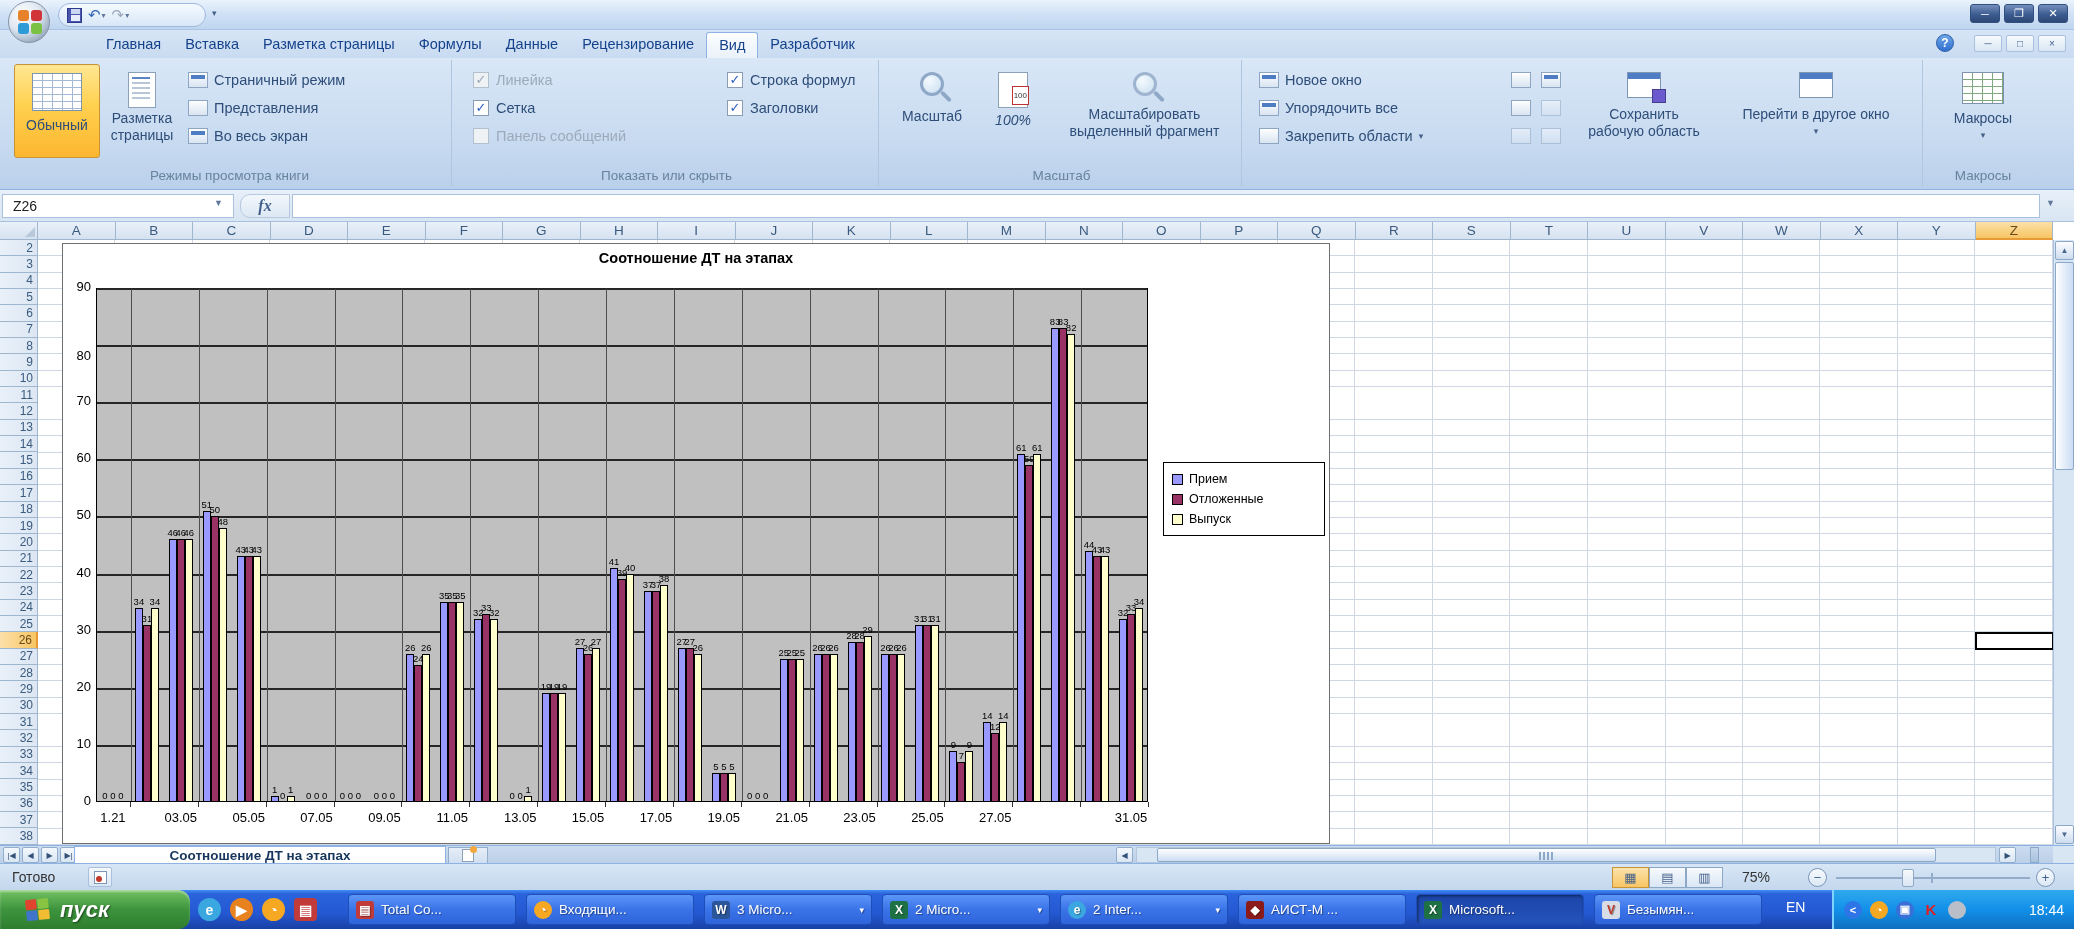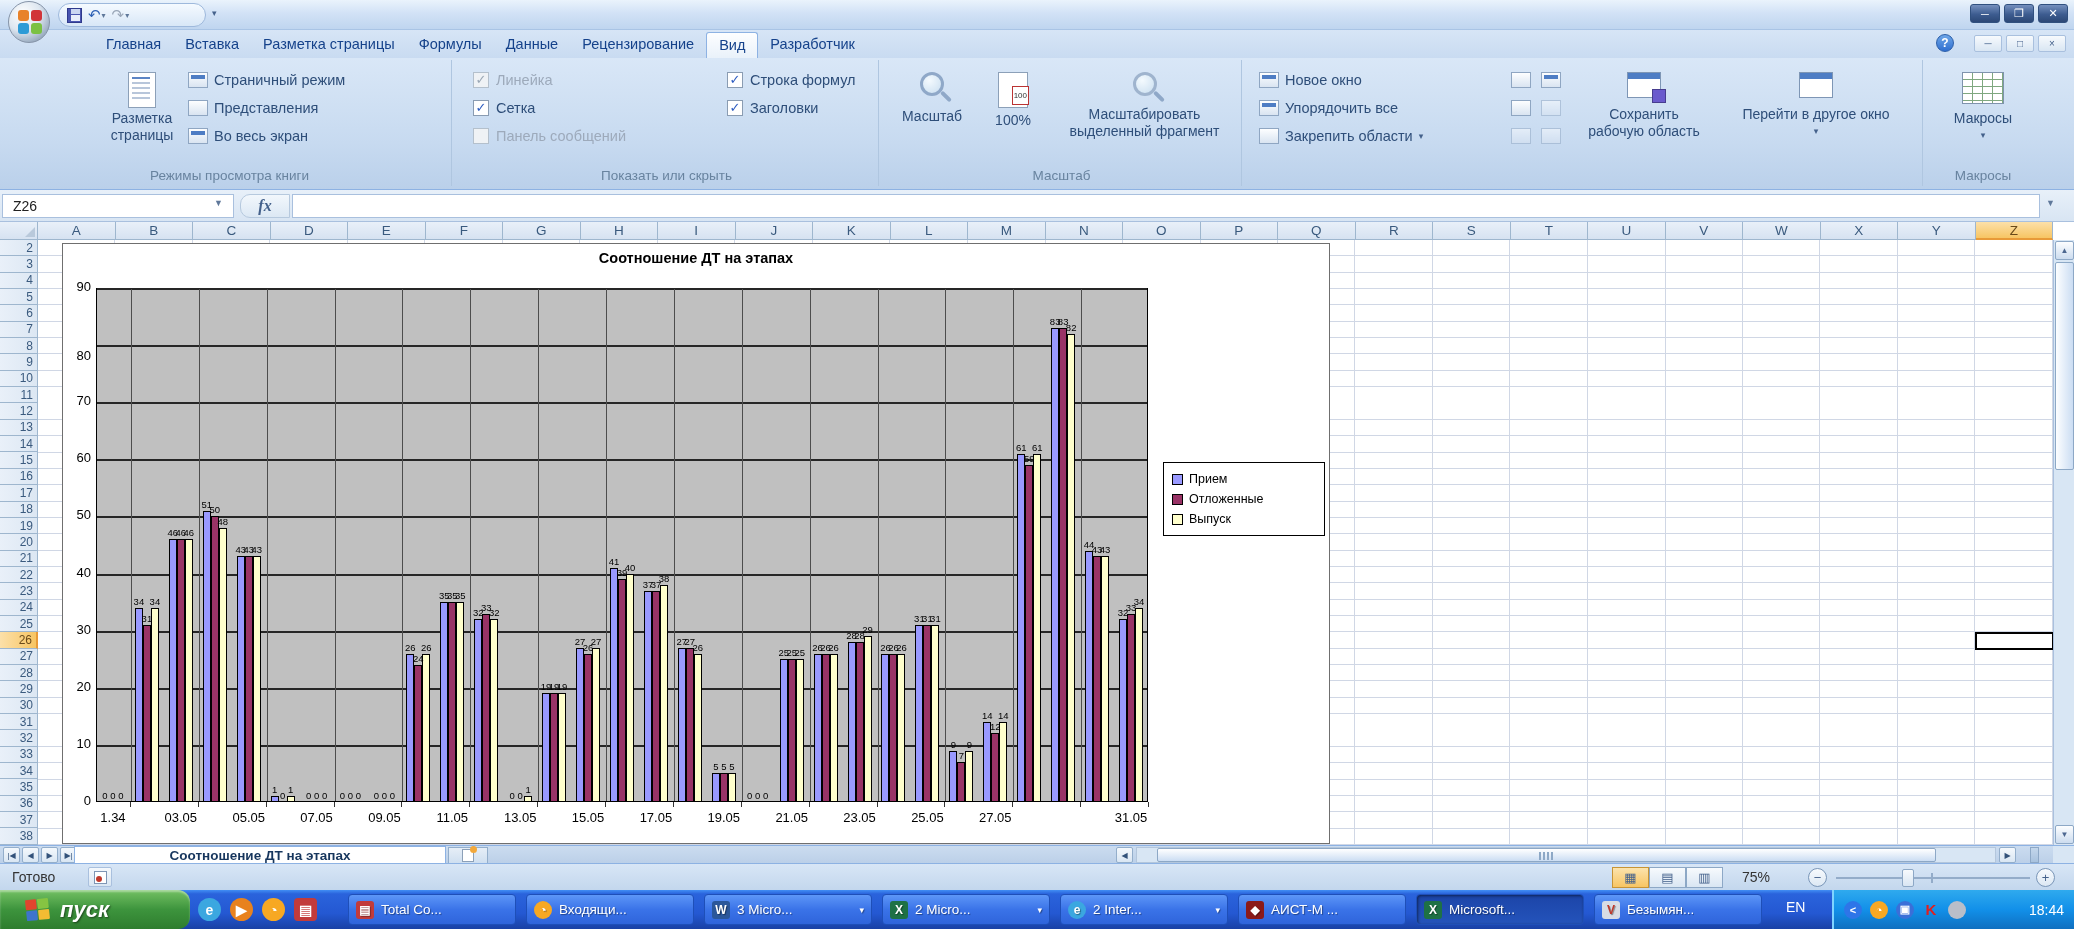--- a/index.html
+++ b/index.html
@@ -260,20 +260,24 @@
   <div id="wb-ctrls">
     <div id="help-btn">?</div>
     <div class="wbbtn">─</div>
     <div class="wbbtn">□</div>
     <div class="wbbtn">×</div>
   </div>
 
   <div id="ribbon" class="abs">
 
     <div class="rgroup" style="left:8px;width:444px;">
+      <div class="bigbtn sel" style="left:6px;width:86px;height:94px;">
+        <div class="icon-grid"></div>
+        <div style="margin-top:6px;">Обычный</div>
+      </div>
       <div class="bigbtn" style="left:96px;width:76px;height:94px;">
         <div class="i-page"></div>
         <div style="margin-top:2px;">Разметка страницы</div>
       </div>
       <div class="smallrow" style="left:180px;top:12px;">
         <div class="mini blue"></div>
         <span>Страничный режим</span>
       </div>
       <div class="smallrow" style="left:180px;top:40px;">
         <div class="mini"></div>
@@ -312,21 +316,21 @@
       <div class="rlabel">Показать или скрыть</div>
     </div>
 
     <div class="rgroup" style="left:882px;width:360px;">
       <div class="bigbtn" style="left:8px;width:84px;height:94px;">
         <div class="i-mag"></div>
         <div style="margin-top:12px;">Масштаб</div>
       </div>
       <div class="bigbtn" style="left:96px;width:70px;height:94px;">
         <div class="i-100"></div>
-        <div style="margin-top:4px;">100%</div>
+        <div style="margin-top:4px;font-style:italic;">100%</div>
       </div>
       <div class="bigbtn" style="left:170px;width:185px;height:94px;">
         <div class="i-mag" style="border-color:#9FB4CE;"></div>
         <div style="margin-top:10px;">Масштабировать выделенный фрагмент</div>
       </div>
       <div class="rlabel">Масштаб</div>
     </div>
 
     <div class="rgroup" style="left:1245px;width:678px;">
       <div class="smallrow" style="left:14px;top:12px;">
@@ -663,21 +667,21 @@
         <div class="dlabel" style="left: 770.613px; top: 397.511px;">26</div>
         <div class="dlabel" style="left: 804.548px; top: 380.378px;">29</div>
         <div class="dlabel" style="left: 838.484px; top: 397.511px;">26</div>
         <div class="dlabel" style="left: 872.419px; top: 368.956px;">31</div>
         <div class="dlabel" style="left: 906.355px; top: 494.6px;">9</div>
         <div class="dlabel" style="left: 940.29px; top: 466.044px;">14</div>
         <div class="dlabel" style="left: 974.226px; top: 197.622px;">61</div>
         <div class="dlabel" style="left: 1008.16px; top: 77.6889px;">82</div>
         <div class="dlabel" style="left: 1042.1px; top: 300.422px;">43</div>
         <div class="dlabel" style="left: 1076.03px; top: 351.822px;">34</div>
-        <div class="xlab" style="left: 49.9677px; top: 566px;">1.34</div>
+        <div class="xlab" style="left: 49.9677px; top: 566px;">1.21</div>
         <div class="xlab" style="left: 117.839px; top: 566px;">03.05</div>
         <div class="xlab" style="left: 185.71px; top: 566px;">05.05</div>
         <div class="xlab" style="left: 253.581px; top: 566px;">07.05</div>
         <div class="xlab" style="left: 321.452px; top: 566px;">09.05</div>
         <div class="xlab" style="left: 389.323px; top: 566px;">11.05</div>
         <div class="xlab" style="left: 457.194px; top: 566px;">13.05</div>
         <div class="xlab" style="left: 525.065px; top: 566px;">15.05</div>
         <div class="xlab" style="left: 592.935px; top: 566px;">17.05</div>
         <div class="xlab" style="left: 660.806px; top: 566px;">19.05</div>
         <div class="xlab" style="left: 728.677px; top: 566px;">21.05</div>

